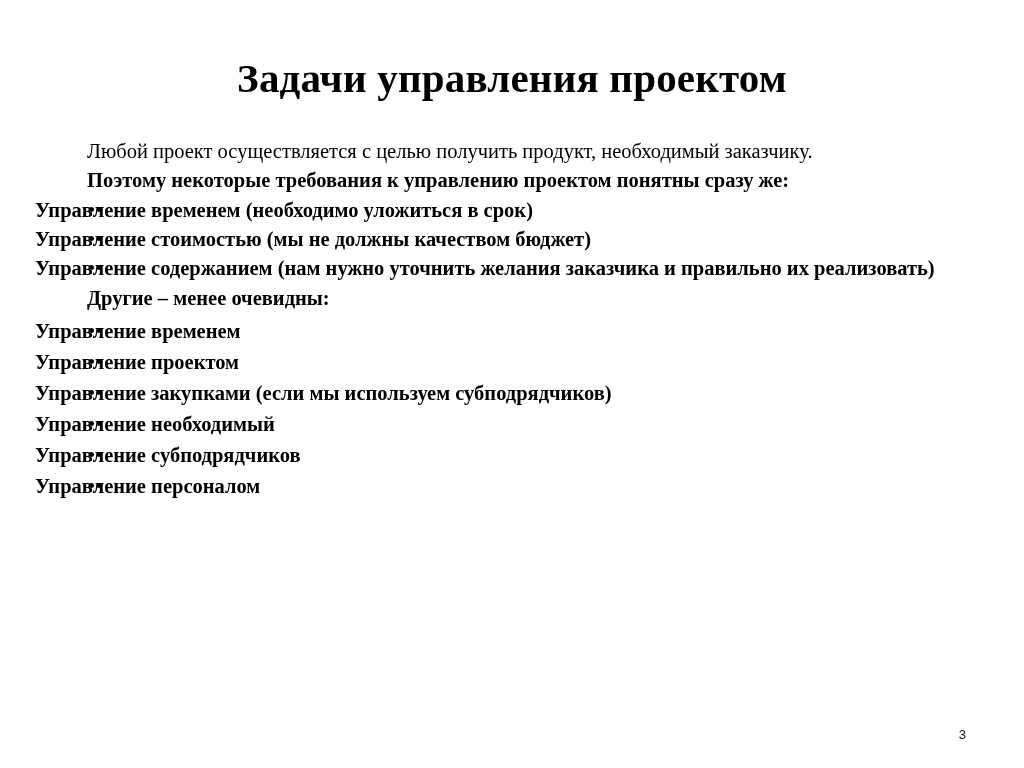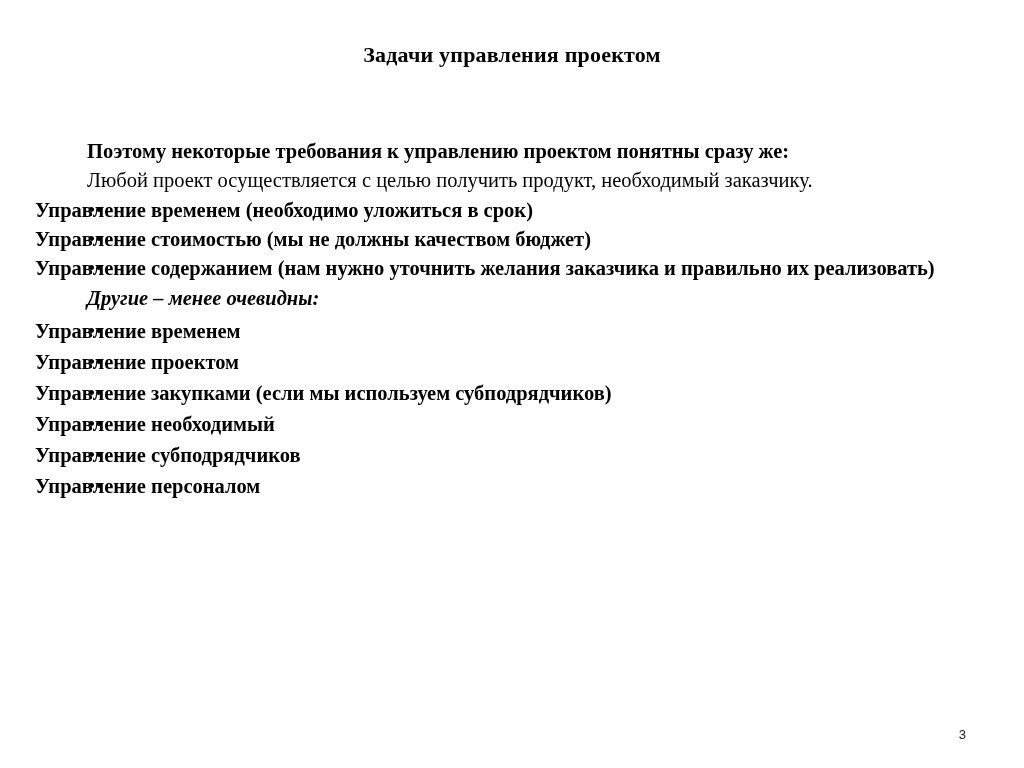--- a/index.html
+++ b/index.html
@@ -23,21 +23,21 @@
     box-sizing: border-box;
   }
 
   
   .slide-title {
     position: absolute;
     left: 0;
     right: 0;
     top: 27px;
     text-align: center;
-    font-size: 22px;
+    font-size: 41px;
     font-weight: bold;
     letter-spacing: 0.2px;
     line-height: 1.2;
   }
 
   
   .body {
     position: absolute;
     left: 35px;
     top: 137px;
@@ -92,21 +92,20 @@
   
   .group-primary { margin-top: 1px; }
   .group-secondary { line-height: 31px; margin-top: 2px; }
   .group-secondary .bullet .bullet-dot { line-height: 31px; }
 
   .heading-inline {
     text-indent: 52px;
     font-weight: bold;
     margin: 0;
     line-height: 31px;
-    font-style: italic;
   }
 
   
   .page-number {
     position: absolute;
     right: 58px;
     bottom: 26px;
     font-family: "Liberation Sans", "DejaVu Sans", sans-serif;
     font-size: 13px;
     color: #1a1a1a;
@@ -114,23 +113,23 @@
 </style>
 </head>
 <body>
 
 <div class="slide">
 
   <h1 class="slide-title">Задачи управления проектом</h1>
 
   <div class="body">
 
+    <p class="para">Любой проект осуществляется с целью получить продукт, необходимый заказчику.</p>
+
     <p class="para bold">Поэтому некоторые требования к управлению проектом понятны сразу же:</p>
-
-    <p class="para">Любой проект осуществляется с целью получить продукт, необходимый заказчику.</p>
 
     <ul class="bullets group-primary">
       <li class="bullet">
         <span class="bullet-dot">•</span>
         <span class="txt">Управление временем (необходимо уложиться в срок)</span>
       </li>
       <li class="bullet">
         <span class="bullet-dot">•</span>
         <span class="txt">Управление стоимостью (мы не должны качеством бюджет)</span>
       </li>

